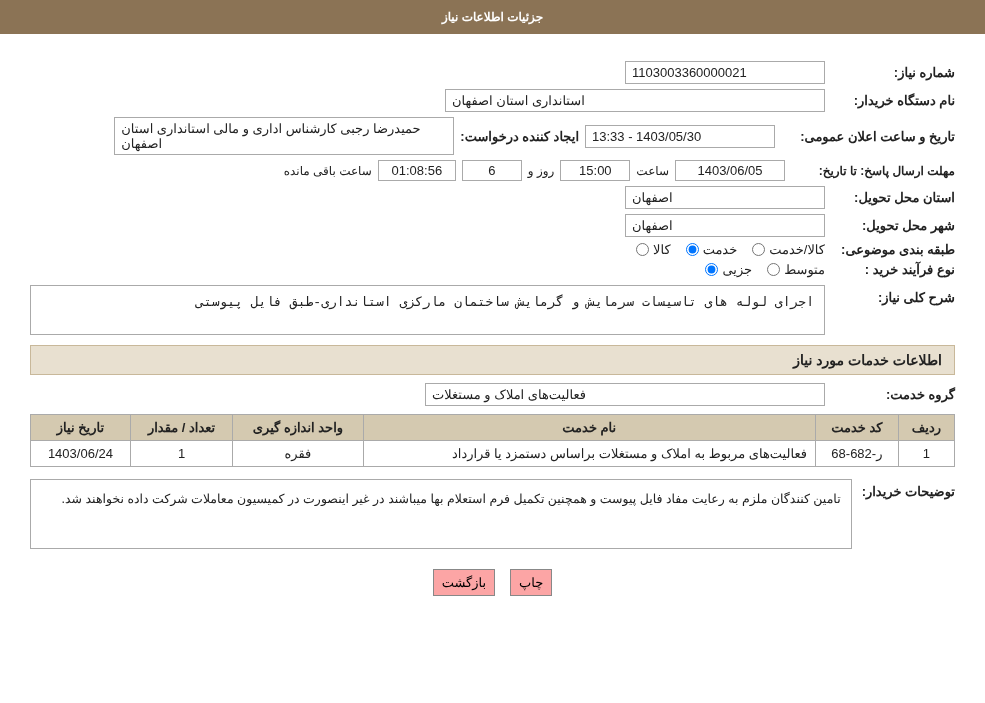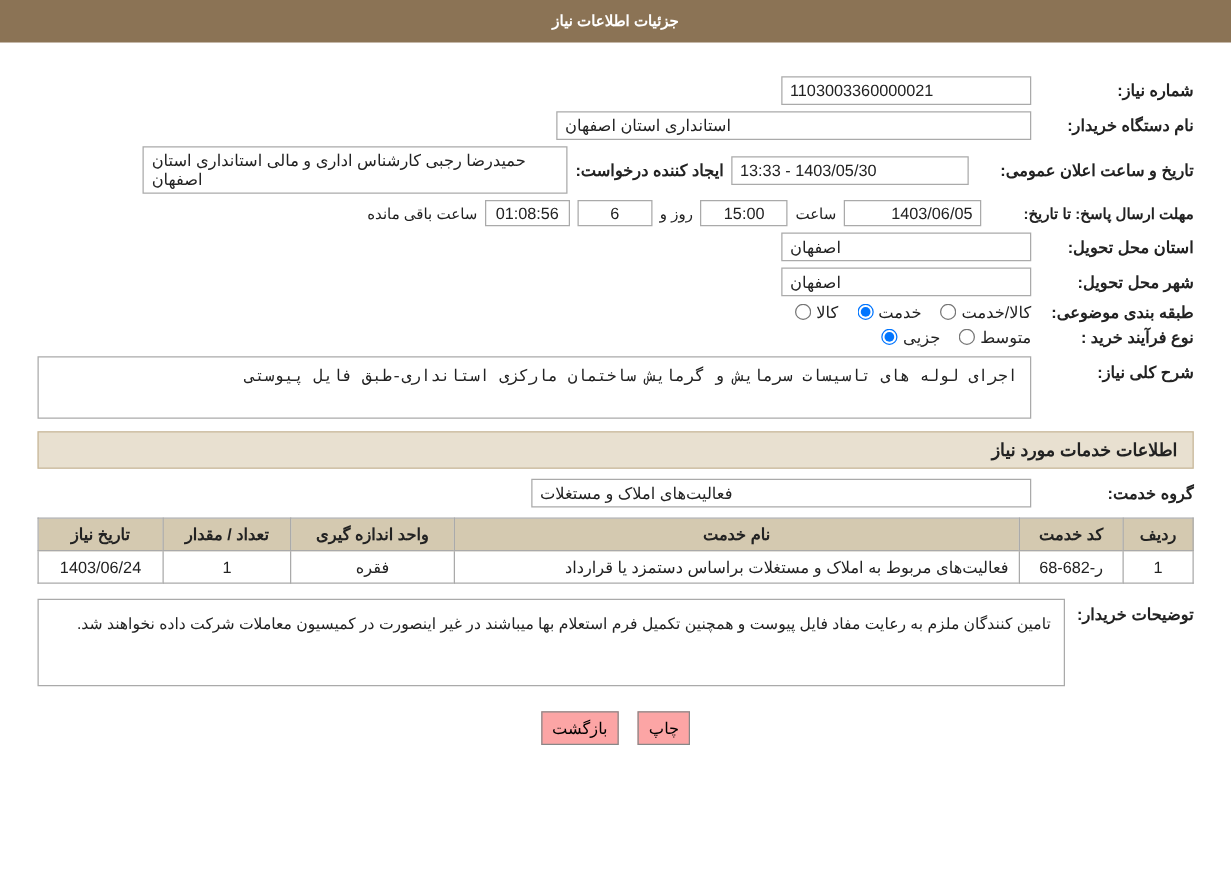--- a/index.html
+++ b/index.html
@@ -188,26 +188,26 @@
       <div style="display:flex; align-items:center; gap:6px; flex:1;">
         <span class="input-box" style="width:190px;">1403/05/30 - 13:33</span>
         <span style="font-weight:bold; white-space:nowrap;">ایجاد کننده درخواست:</span>
         <span class="input-box" style="width:340px;">حمیدرضا رجبی کارشناس اداری و مالی استانداری استان اصفهان</span>
       </div>
     </div>
 
     <div class="full-row" style="align-items:center;">
       <div class="col-label" style="width:170px; font-size:12px;">مهلت ارسال پاسخ: تا تاریخ:</div>
       <div style="display:flex; align-items:center; gap:6px; flex:1; flex-wrap:wrap;">
-        <span class="input-box border-box" style="width:110px;text-align:right;">1403/06/05</span>
+        <span class="input-box border-box" style="width:110px;">1403/06/05</span>
         <span class="small-label">ساعت</span>
         <span class="input-box border-box" style="width:70px;">15:00</span>
         <span class="small-label">روز و</span>
         <span class="input-box border-box" style="width:40px;">6</span>
-        <span class="input-box border-box" style="width:68px;">01:08:56</span>
+        <span class="input-box border-box" style="width:78px;">01:08:56</span>
         <span class="small-label">ساعت باقی مانده</span>
       </div>
     </div>
 
     <div class="full-row">
       <div class="col-label">استان محل تحویل:</div>
       <div class="col-value">
         <span class="input-box" style="width:200px;">اصفهان</span>
       </div>
     </div>

